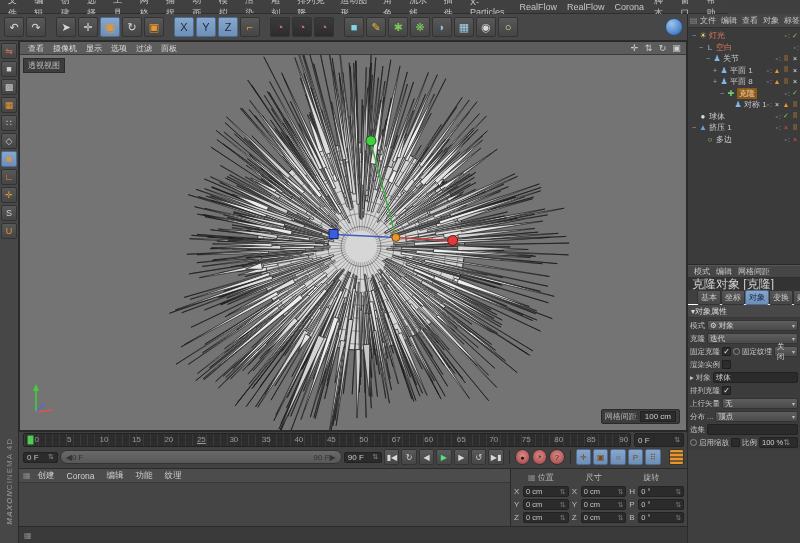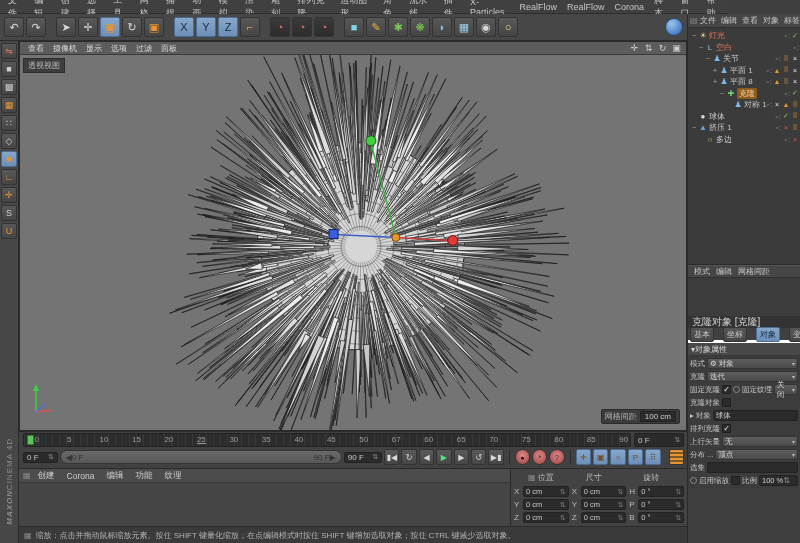--- a/index.html
+++ b/index.html
@@ -107,22 +107,22 @@
   .orow .exp { width:8px; font-size:7px; color:#aaa; text-align:center; }
   .orow .oicon { width:10px; font-size:8px; text-align:center; }
   .orow .oname { font-size:8px; margin-left:1px; white-space:nowrap; }
   .orow .oname.sel { background:#8a5a1e; color:#ffd9a0; padding:0 2px; border-radius:1px; }
   .orow .rightcols { position:absolute; right:1px; display:flex; align-items:center; gap:1px; }
   .vis { color:#9a9a9a; font-size:7px; }
   .tag { font-size:7px; width:8px; text-align:center; }
 
   .am-menu { height:13px; background:#464646; border-top:1px solid #555; border-bottom:1px solid #303030; display:flex; align-items:center; padding:0 3px; }
   .am-menu .mi { padding:0 3px; font-size:8px; }
-  .am-title { height:12px; background:#333; display:flex; align-items:center; padding:0 4px; font-size:10px; color:#d2d2d2;margin-top:38px; }
-  .am-tabs { height:15px; display:flex; align-items:center; gap:9px; padding:1px 2px; background:#404040; border-bottom:3px solid #ffffff; }
+  .am-title { height:12px; background:#333; display:flex; align-items:center; padding:0 4px; font-size:12px; color:#d2d2d2; }
+  .am-tabs { height:15px; display:flex; align-items:center; gap:0; padding:1px 9px; background:#404040; border-bottom:1px solid #ffffff; }
   .am-tab { padding:1px 3px; font-size:8px; background:linear-gradient(#565656,#474747); border:1px solid #333; border-radius:2px; color:#c8c8c8; white-space:nowrap; }
   .am-tab.active { background:linear-gradient(#86a6cb,#6b8fb8); border-color:#4c6c94; color:#14243a; }
   .am-section { height:13px; display:flex; align-items:center; padding:0 3px; font-size:8px; color:#d8d8d8; background:#484848; border-bottom:1px solid #383838; }
   .am-rows { flex:0 0 auto; padding:2px 2px; display:flex; flex-direction:column; gap:2px; }
   .arow { display:flex; align-items:center; gap:2px; min-height:11px; }
   .arow .lbl { font-size:7.5px; color:#c4c4c4; white-space:nowrap; }
   .drop { flex:1; height:11px; background:linear-gradient(#5e5e5e,#4a4a4a); border:1px solid #333; border-radius:2px;
           display:flex; align-items:center; font-size:7.5px; color:#d8d8d8; padding:0 2px; gap:2px; min-width:0; }
   .drop .arr { margin-left:auto; font-size:6px; color:#bbb; }
   .chk { width:9px; height:9px; background:#2c2c2c; border:1px solid #1f1f1f; border-radius:1px;
@@ -1032,21 +1032,20 @@
                   <span>尺寸</span>
                   <span>▾</span>
                 </div>
                 <div class="cbtn">应用</div>
               </div>
             </div>
           </div>
 
           <div class="statusbar">
             <span class="s-ico">▦</span>
-            <span class="txt">缩放：点击并拖动鼠标缩放元素。按住 SHIFT 键量化缩放；在点编辑模式时按住 SHIFT 键增加选取对象；按住 CTRL 键减少选取对象。</span>
           </div>
         </div>
       </div>
     </div>
 
     <div class="right-col">
       <div class="rp-menu" id="ommenu">
           <span class="s-ico">▤</span>
           <span class="mi">文件</span>
           <span class="mi">编辑</span>
@@ -1201,21 +1200,21 @@
             <span class="lbl">固定克隆</span>
             <span class="chk">✓</span>
             <span class="circ"></span>
             <span class="lbl">固定纹理</span>
             <div class="drop">
               <span>关闭</span>
               <span class="arr">▾</span>
             </div>
           </div>
           <div class="arow">
-            <span class="lbl">克隆对象</span>
+            <span class="lbl">渲染实例</span>
             <span class="chk"></span>
           </div>
           <div class="arow">
             <span class="lbl">▸</span>
             <span class="lbl">对象</span>
             <div class="ifield">
               <span>球体</span>
             </div>
           </div>
           <div class="arow">

